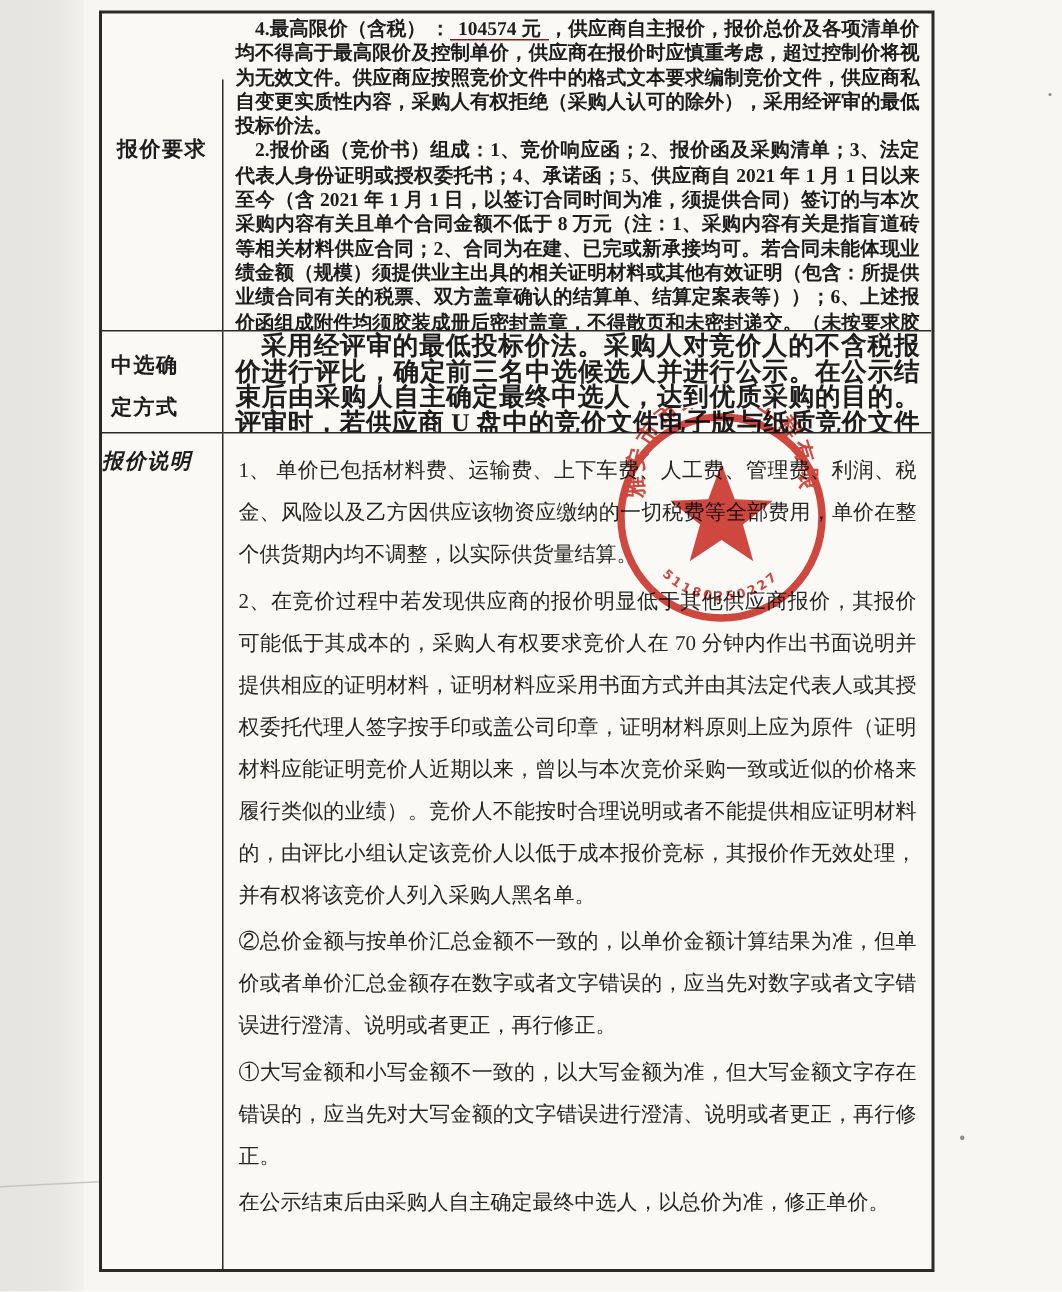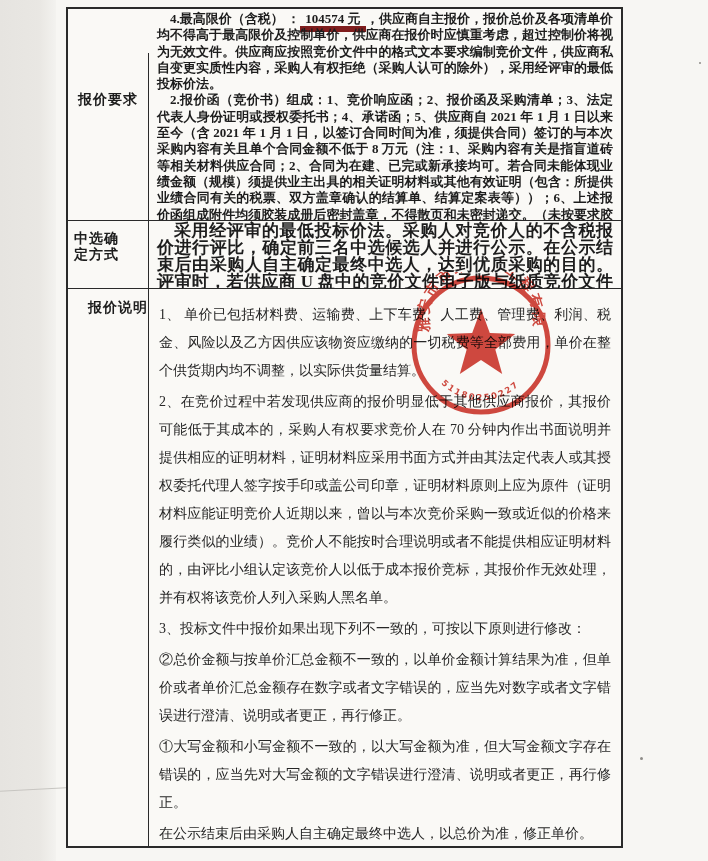--- a/index.html
+++ b/index.html
@@ -24,31 +24,31 @@
   .tbl{
     position:absolute;left:66px;top:7px;width:557px;height:841px;
     box-sizing:border-box;border:2px solid #2a2a2a;background:#faf9f6;
     display:grid;grid-template-columns:81px 1fr;grid-template-rows:212px 68px 1fr;
     overflow:hidden;
   }
   .cell{box-sizing:border-box;overflow:hidden;color:#1d1d1d;}
   .cell.label{border-right:1.5px solid #2a2a2a;font-weight:700;font-size:14px;letter-spacing:1px;}
   .cell.rb{border-bottom:1.5px solid #2a2a2a;}
   .label.l1{padding-top:38px;text-align:center;margin-top:44px;}
-  .label.l2{padding:10px 16px 0 6px;line-height:16px;}
-  .label.l3{padding-top:10px;text-align:right;}
+  .label.l2{padding:10px 16px 0 6px;line-height:28px;}
+  .label.l3{padding-top:10px;text-align:left;font-style:italic;}
 
   .content{padding:2px 8px 0 8px;text-align:justify;}
   .content.c1{font-size:13px;line-height:16.3px;font-weight:600;}
   .content.c2{font-size:17px;line-height:17px;font-weight:600;padding-top:1px;}
   .content.c3{font-size:14px;line-height:28px;font-weight:400;padding:12px 10px 0 10px;color:#262626;}
   .content p{margin:0;}
   .content.c1 p,.content.c2 p{text-indent:1em;}
   .content.c3 p{margin-bottom:3px;}
-  .price{border-bottom:6px solid #7f1d1d;padding:0 2px;}
+  .price{border-bottom:1px solid #7f1d1d;padding:0 2px;}
 
   .seal{
     position:absolute;left:408px;top:272px;width:146px;height:146px;
     mix-blend-mode:multiply;opacity:.88;pointer-events:none;
   }
 </style>
 </head>
 <body>
 
 <div class="left-strip"></div>
@@ -73,21 +73,20 @@
   <div class="cell content rb c2">
     <p>采用经评审的最低投标价法。采购人对竞价人的不含税报价进行评比，确定前三名中选候选人并进行公示。在公示结束后由采购人自主确定最终中选人，达到优质采购的目的。评审时，若供应商 U 盘中的竞价文件电子版与纸质竞价文件不一致时，按照供应商提交的纸质竞价文件进行评比。</p>
   </div>
 
   <div class="cell label l3">
     <span>报价说明</span>
   </div>
   <div class="cell content c3">
     <p>1、 单价已包括材料费、运输费、上下车费、人工费、管理费、利润、税金、风险以及乙方因供应该物资应缴纳的一切税费等全部费用，单价在整个供货期内均不调整，以实际供货量结算。</p>
     <p>2、在竞价过程中若发现供应商的报价明显低于其他供应商报价，其报价可能低于其成本的，采购人有权要求竞价人在 70 分钟内作出书面说明并提供相应的证明材料，证明材料应采用书面方式并由其法定代表人或其授权委托代理人签字按手印或盖公司印章，证明材料原则上应为原件（证明材料应能证明竞价人近期以来，曾以与本次竞价采购一致或近似的价格来履行类似的业绩）。竞价人不能按时合理说明或者不能提供相应证明材料的，由评比小组认定该竞价人以低于成本报价竞标，其报价作无效处理，并有权将该竞价人列入采购人黑名单。</p>
-    <p>3、投标文件中报价如果出现下列不一致的，可按以下原则进行修改：</p>
     <p>②总价金额与按单价汇总金额不一致的，以单价金额计算结果为准，但单价或者单价汇总金额存在数字或者文字错误的，应当先对数字或者文字错误进行澄清、说明或者更正，再行修正。</p>
     <p>①大写金额和小写金额不一致的，以大写金额为准，但大写金额文字存在错误的，应当先对大写金额的文字错误进行澄清、说明或者更正，再行修正。</p>
     <p>在公示结束后由采购人自主确定最终中选人，以总价为准，修正单价。</p>
 
   </div>
 </div>
 
 <svg class="seal" viewBox="0 0 146 146">
   <circle cx="73" cy="73" r="67" fill="none" stroke="#cc3126" stroke-width="5"></circle>
   <polygon fill="#cc3126" points="73,37 81.8,60.9 107.2,61.9 87.3,77.6 94.2,102.1 73,88 51.8,102.1 58.7,77.6 38.8,61.9 64.2,60.9"></polygon>

